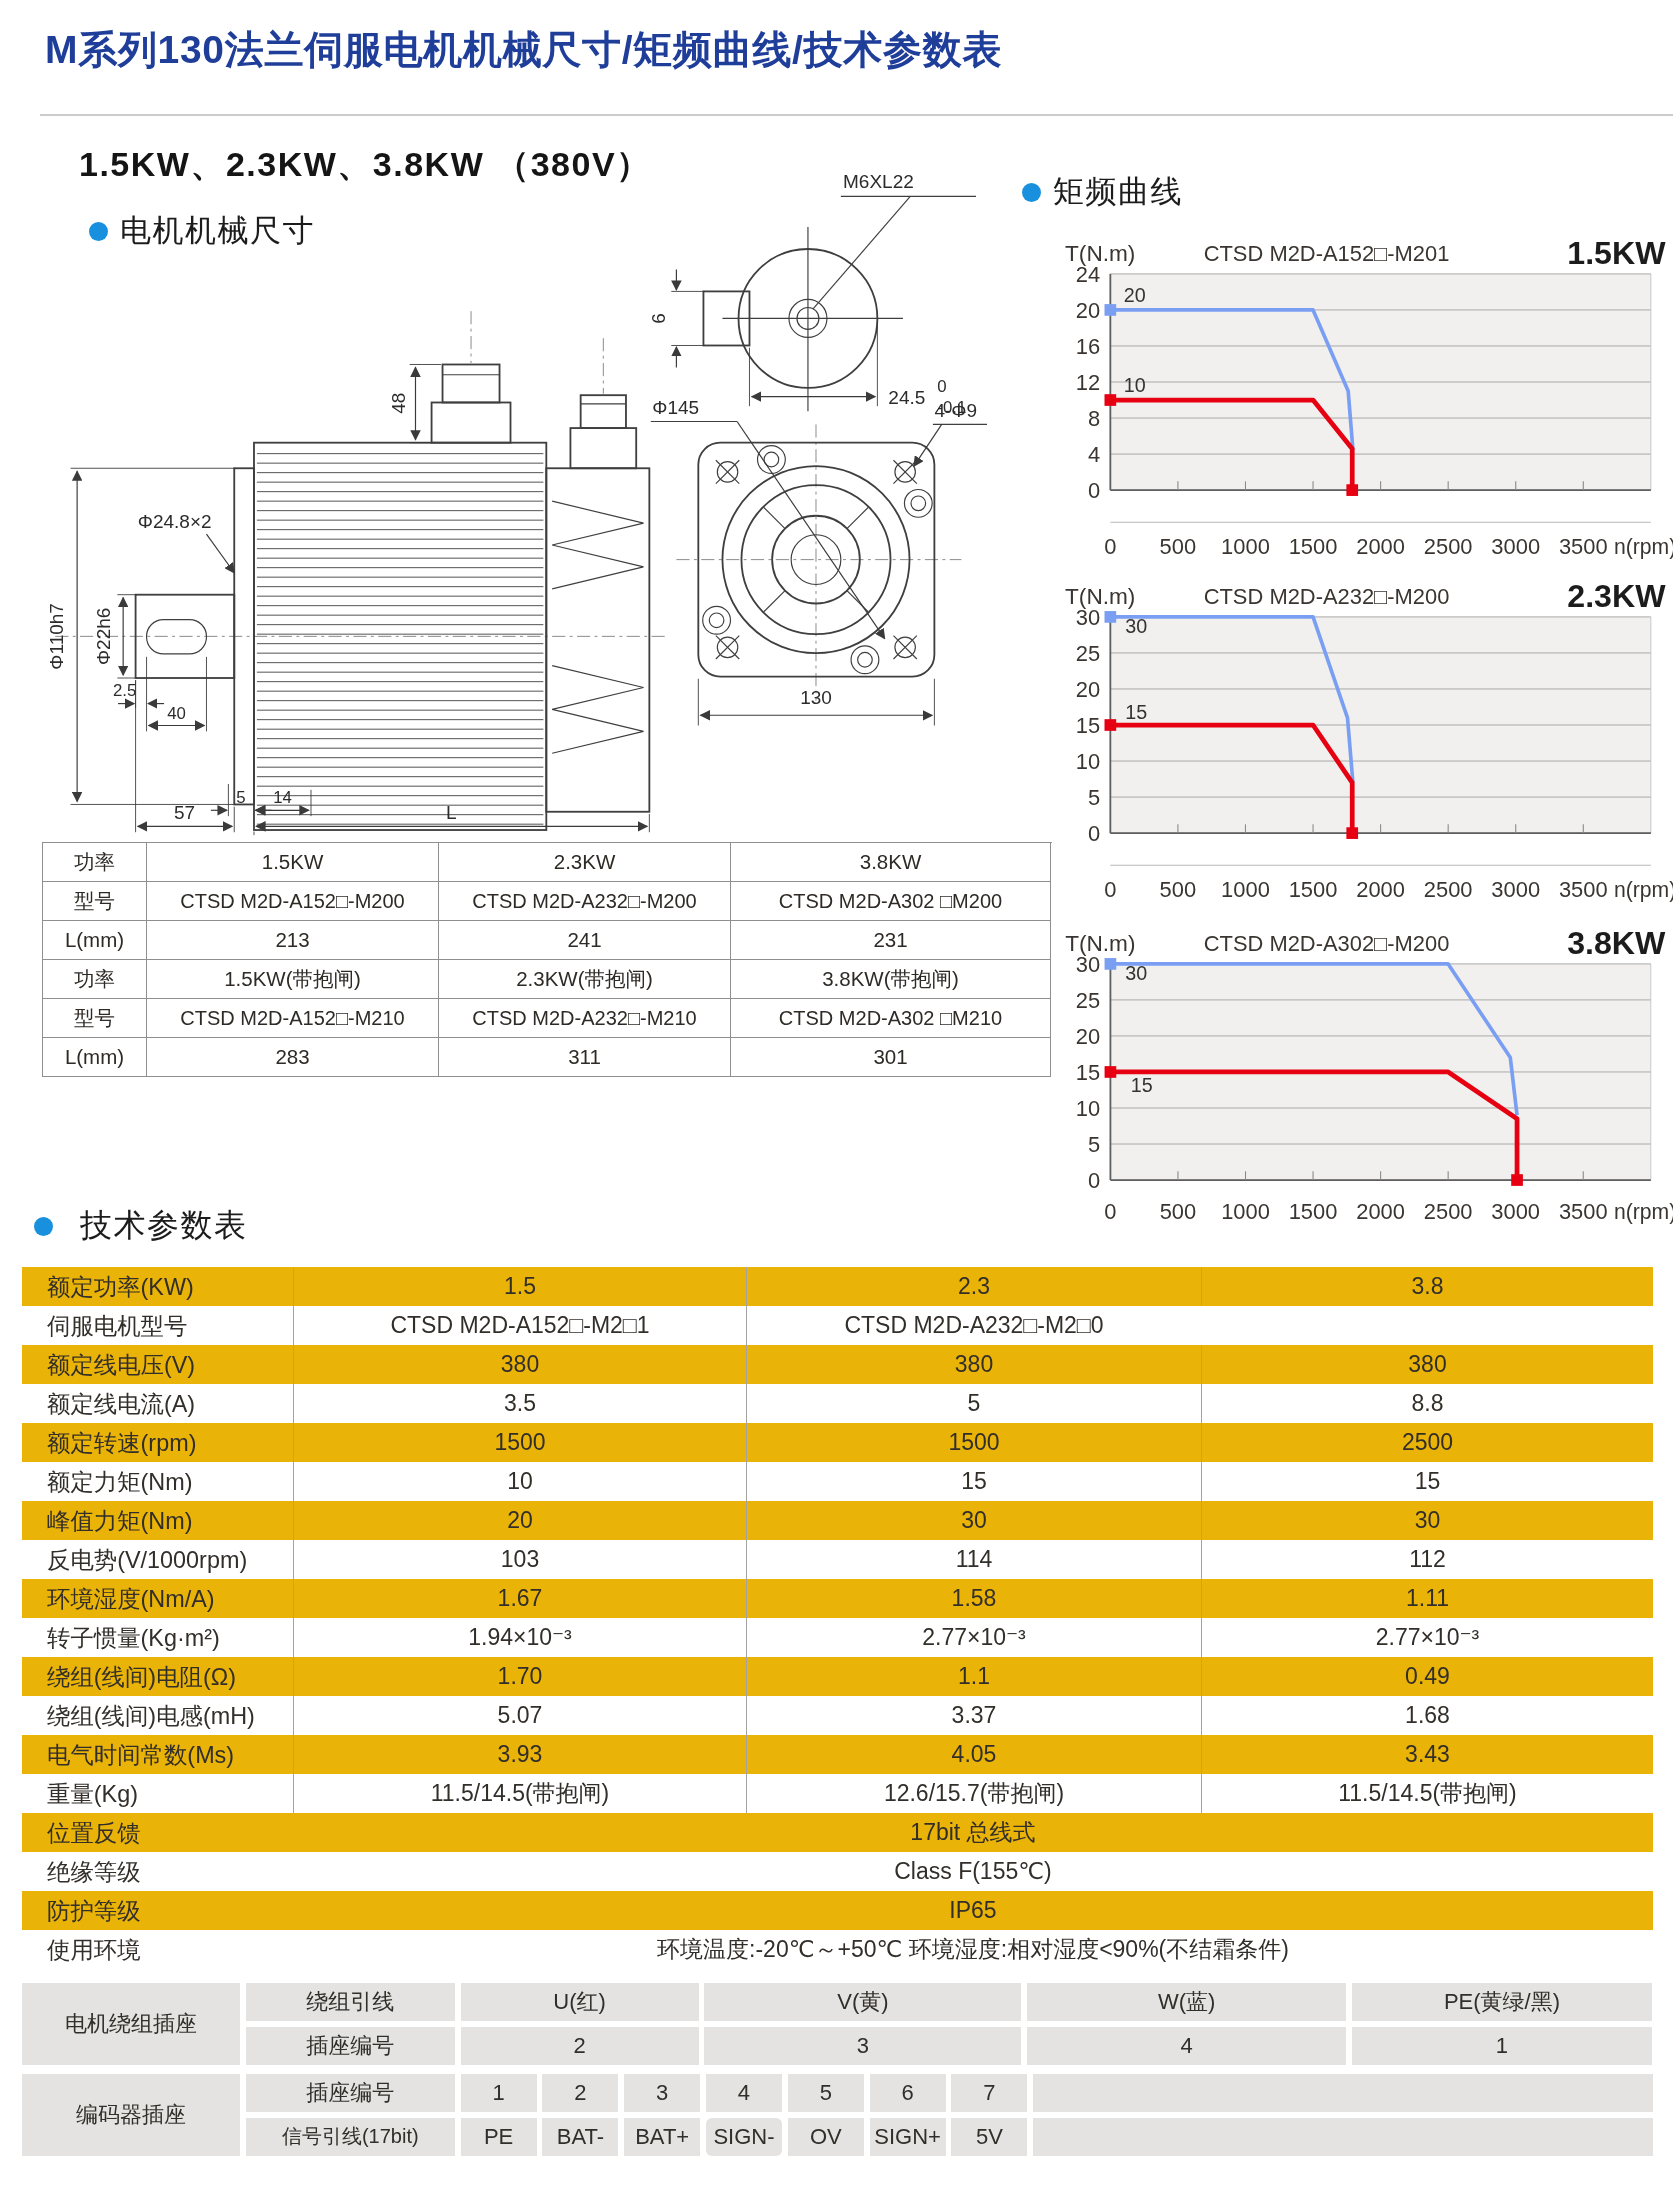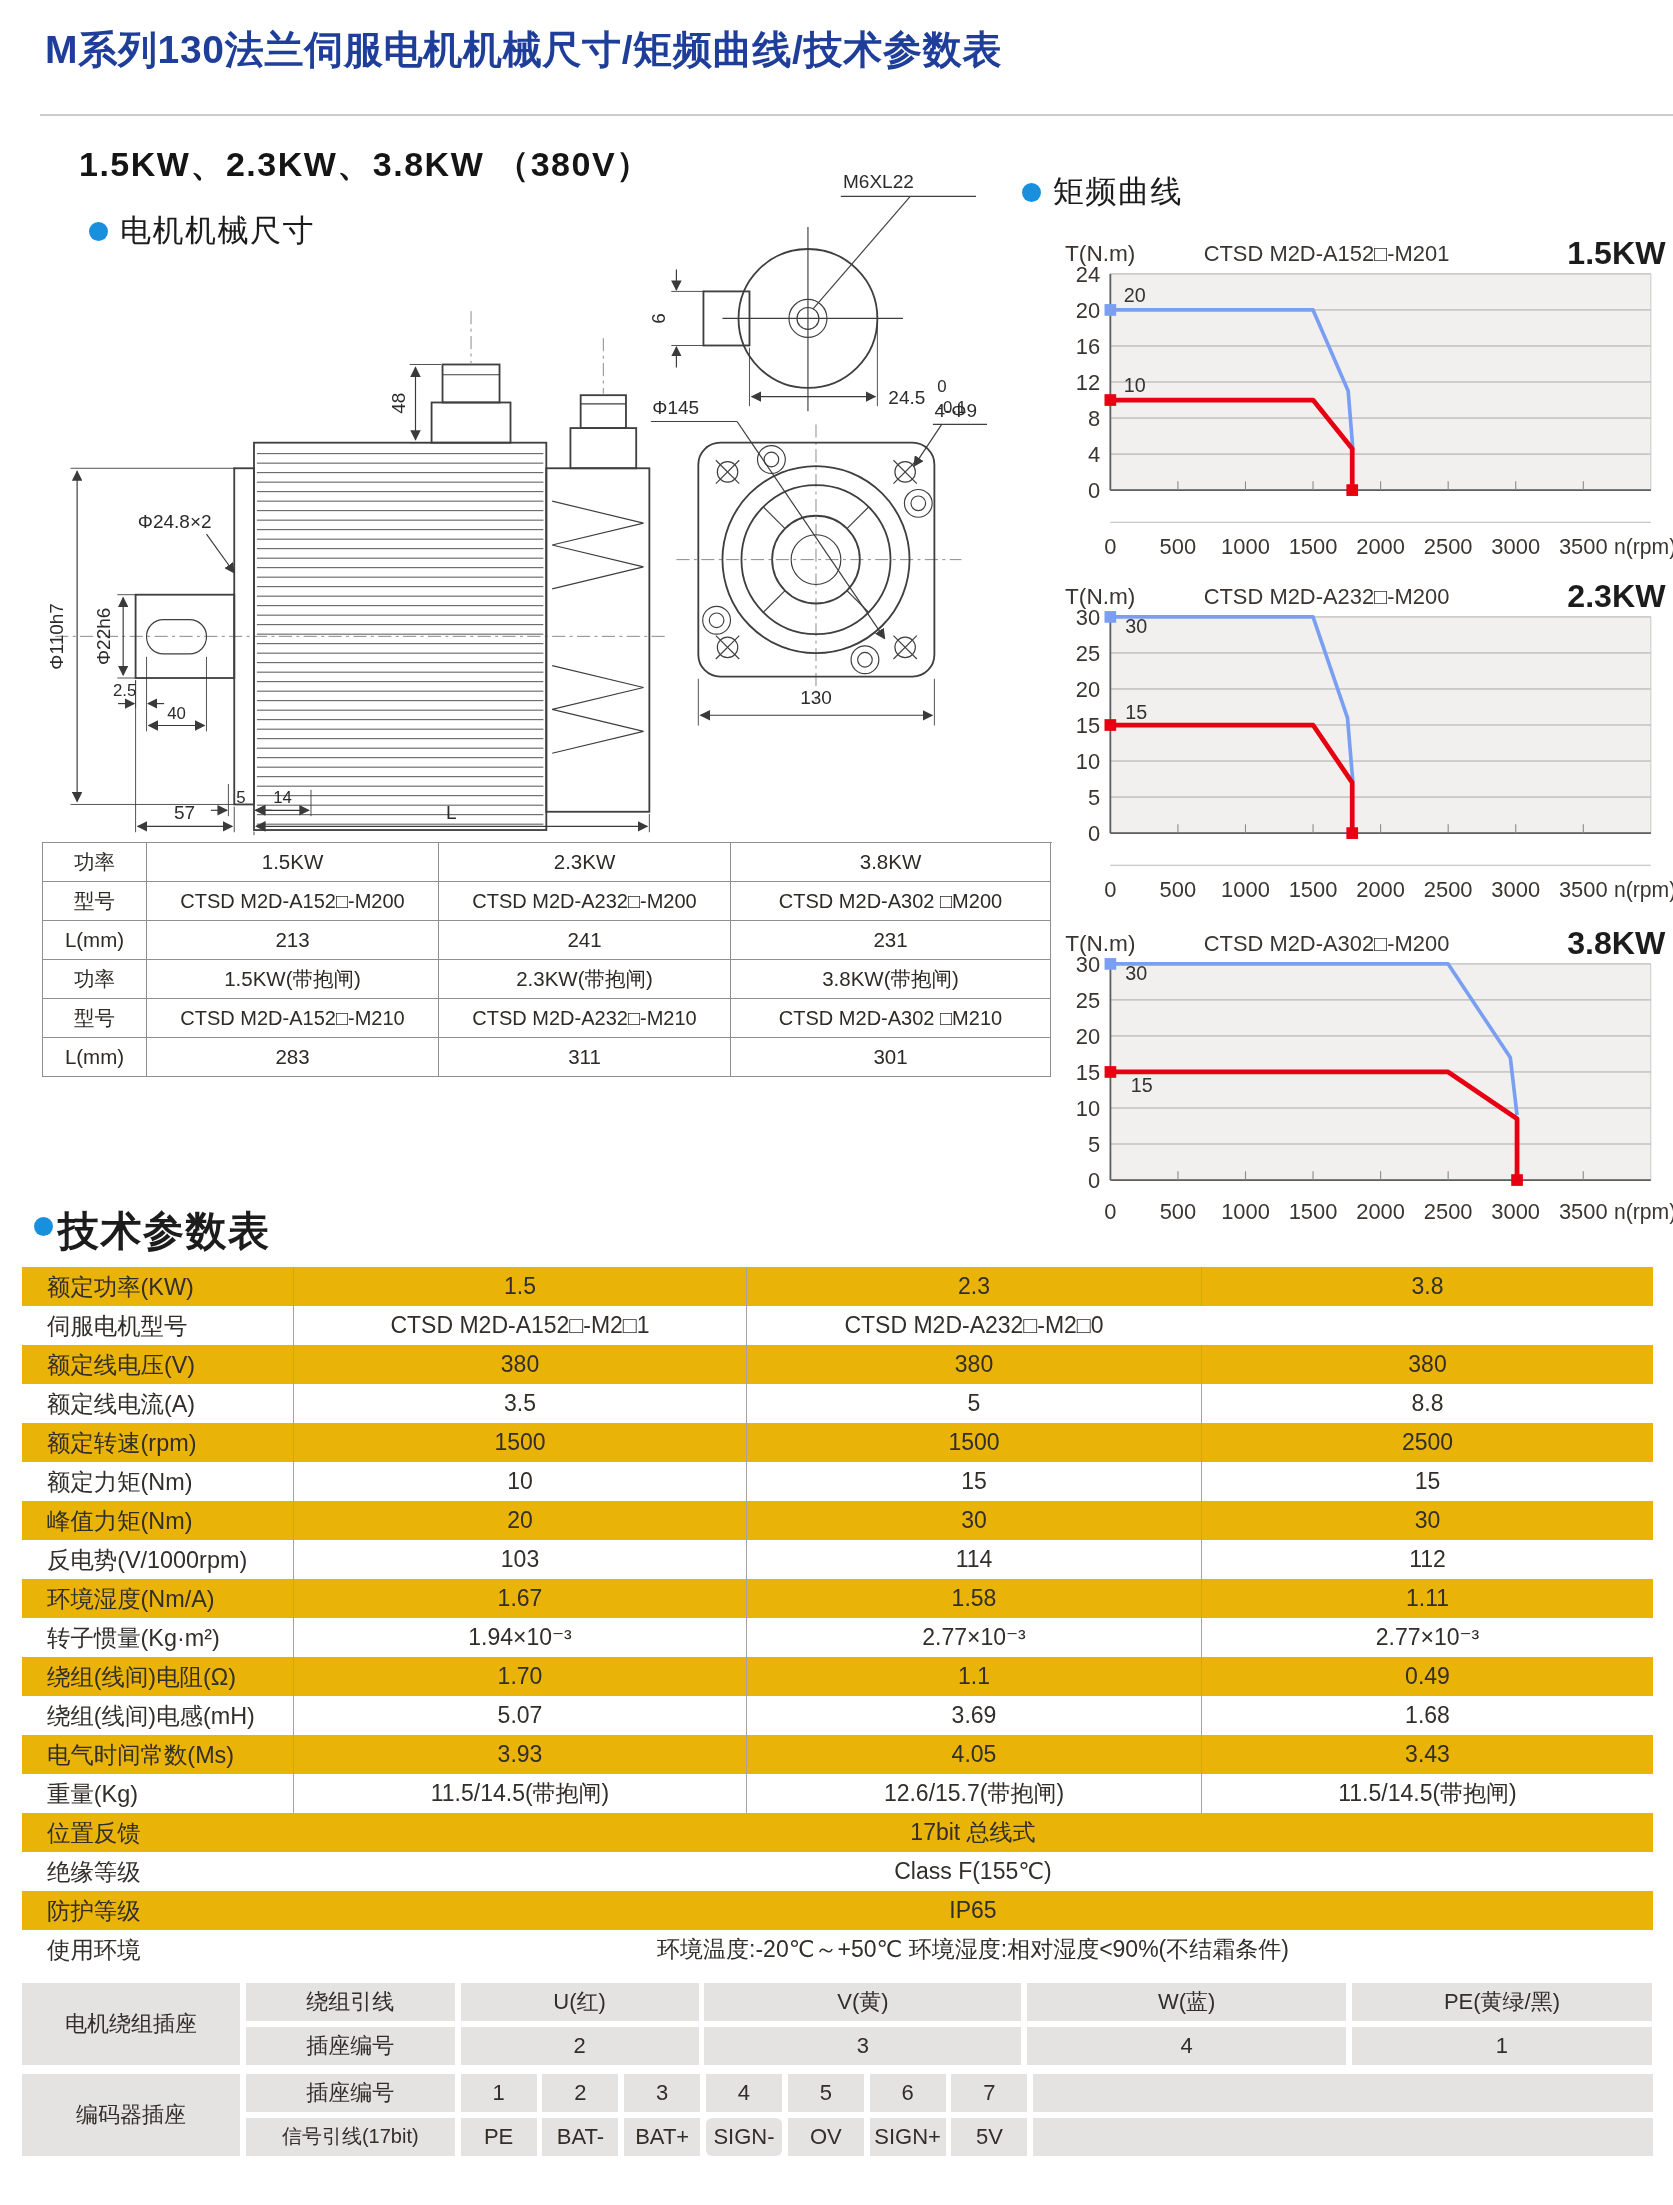--- a/index.html
+++ b/index.html
@@ -48,21 +48,21 @@
 <div class="abs title-rule"></div>
 <div class="abs subtitle">1.5KW、2.3KW、3.8KW （380V）</div>
 
 <div class="abs bullet" style="left:89px;top:222px;"></div>
 <div class="abs h2" style="left:120px;top:210px;">电机机械尺寸</div>
 
 <div class="abs bullet" style="left:1022px;top:183px;"></div>
 <div class="abs h2" style="left:1053px;top:171px;">矩频曲线</div>
 
 <div class="abs bullet" style="left:34px;top:1217px;"></div>
-<div class="abs h2" style="left:58px;top:1204px;font-size:41px;font-weight:bold;">技术参数表</div>
+<div class="abs h2" style="left:80px;top:1204px;font-size:32px;">技术参数表</div>
 
 <svg id="drawing" class="abs" style="left:14.6px;top:154px;" width="972" height="687" viewBox="0 0 1330 940">
   <defs>
     <marker id="arr" viewBox="0 0 10 10" refX="9" refY="5" markerWidth="9" markerHeight="9" orient="auto-start-reverse">
       <path d="M0,0 L10,5 L0,10 z" fill="#3a3a3a"></path>
     </marker>
     <pattern id="hatch" width="16" height="16" patternTransform="rotate(45)" patternUnits="userSpaceOnUse">
       <line x1="0" y1="0" x2="0" y2="16" stroke="#555" stroke-width="3"></line>
     </pattern>
   </defs>
@@ -477,21 +477,21 @@
     </div>
     <div class="srow shade">
       <div class="slabel">绕组(线间)电阻(Ω)</div>
       <div class="sval">1.70</div>
       <div class="sval">1.1</div>
       <div class="sval">0.49</div>
     </div>
     <div class="srow">
       <div class="slabel">绕组(线间)电感(mH)</div>
       <div class="sval">5.07</div>
-      <div class="sval">3.69</div>
+      <div class="sval">3.37</div>
       <div class="sval">1.68</div>
     </div>
     <div class="srow shade">
       <div class="slabel">电气时间常数(Ms)</div>
       <div class="sval">3.93</div>
       <div class="sval">4.05</div>
       <div class="sval">3.43</div>
     </div>
     <div class="srow">
       <div class="slabel">重量(Kg)</div>

